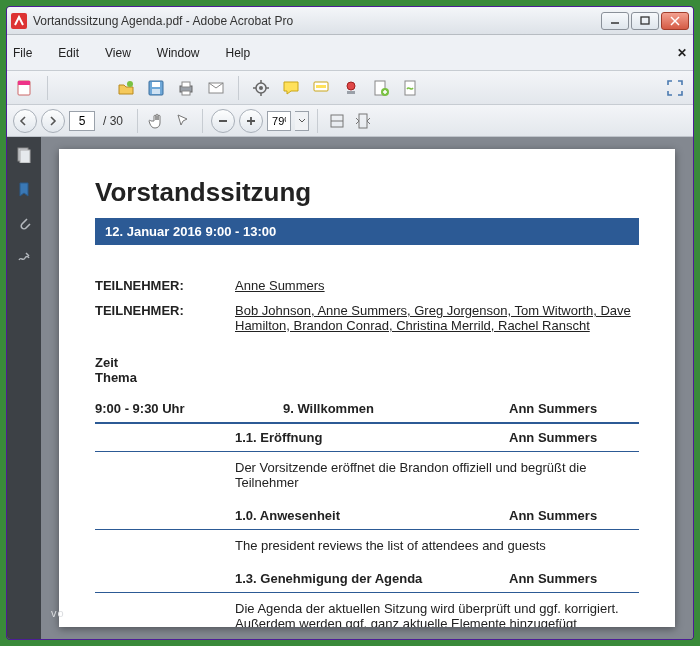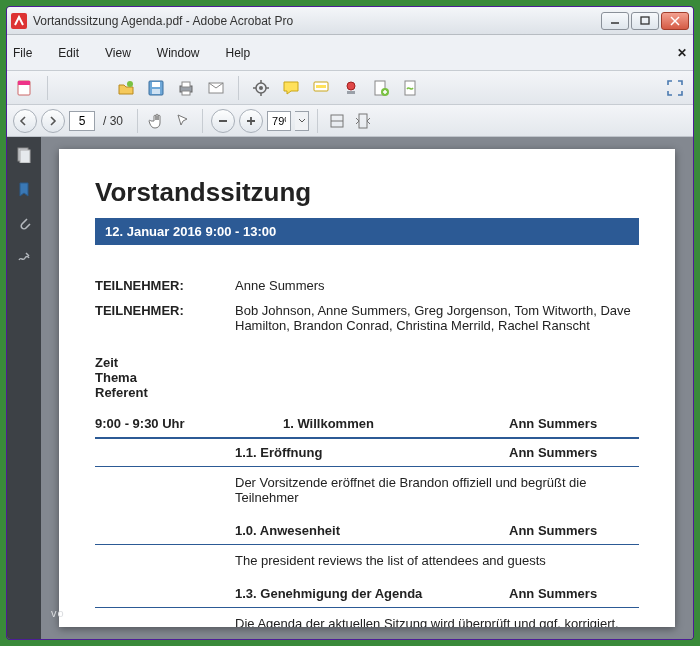--- a/index.html
+++ b/index.html
@@ -136,21 +136,21 @@
   .datebar {
     background:#2c5a95;
     color:#fff;
     font-weight:bold;
     font-size:13px;
     padding:6px 10px;
     margin-bottom:33px;
   }
   .meta-row { display:flex; margin-bottom:10px; font-size:13px; }
   .meta-label { width:140px; font-weight:bold; }
-  .meta-val { flex:1; }
+  .meta-val { flex:1;text-decoration:underline; }
 
   .agenda-hdr { display:flex; font-weight:bold; font-size:13px; margin-top:22px; margin-bottom:10px;flex-direction:column; }
   .col-time { width:140px; }
   .col-topic { flex:1; }
   .col-ref { width:130px; text-align:left; }
 
   .ag-row { display:flex; font-size:13px; padding:6px 0; }
   .ag-row.top { border-bottom:2px solid #2c5a95; font-weight:bold;gap:48px; }
   .ag-row.sub { border-bottom:1px solid #2c5a95; font-weight:bold; }
   .ag-desc { font-size:13px; padding:8px 0 12px 140px; }
@@ -377,26 +377,25 @@
           <div class="meta-val">Anne Summers</div>
         </div>
         <div class="meta-row">
           <div class="meta-label">TEILNEHMER:</div>
           <div class="meta-val">Bob Johnson, Anne Summers, Greg Jorgenson, Tom Witworth, Dave Hamilton, Brandon Conrad, Christina Merrild, Rachel Ranscht</div>
         </div>
 
         <div class="agenda-hdr">
           <div class="col-time">Zeit</div>
           <div class="col-topic">Thema</div>
-          <div class="col-ref">Referent</div>
         </div>
 
         <div class="ag-row top">
           <div class="col-time">9:00 - 9:30 Uhr</div>
-          <div class="col-topic">1. Willkommen</div>
+          <div class="col-topic">9. Willkommen</div>
           <div class="col-ref">Ann Summers</div>
         </div>
 
         <div class="ag-row sub">
           <div class="col-time"></div>
           <div class="col-topic">1.1. Eröffnung</div>
           <div class="col-ref">Ann Summers</div>
         </div>
         <div class="ag-desc">Der Vorsitzende eröffnet die Brandon offiziell und begrüßt die Teilnehmer</div>
 

